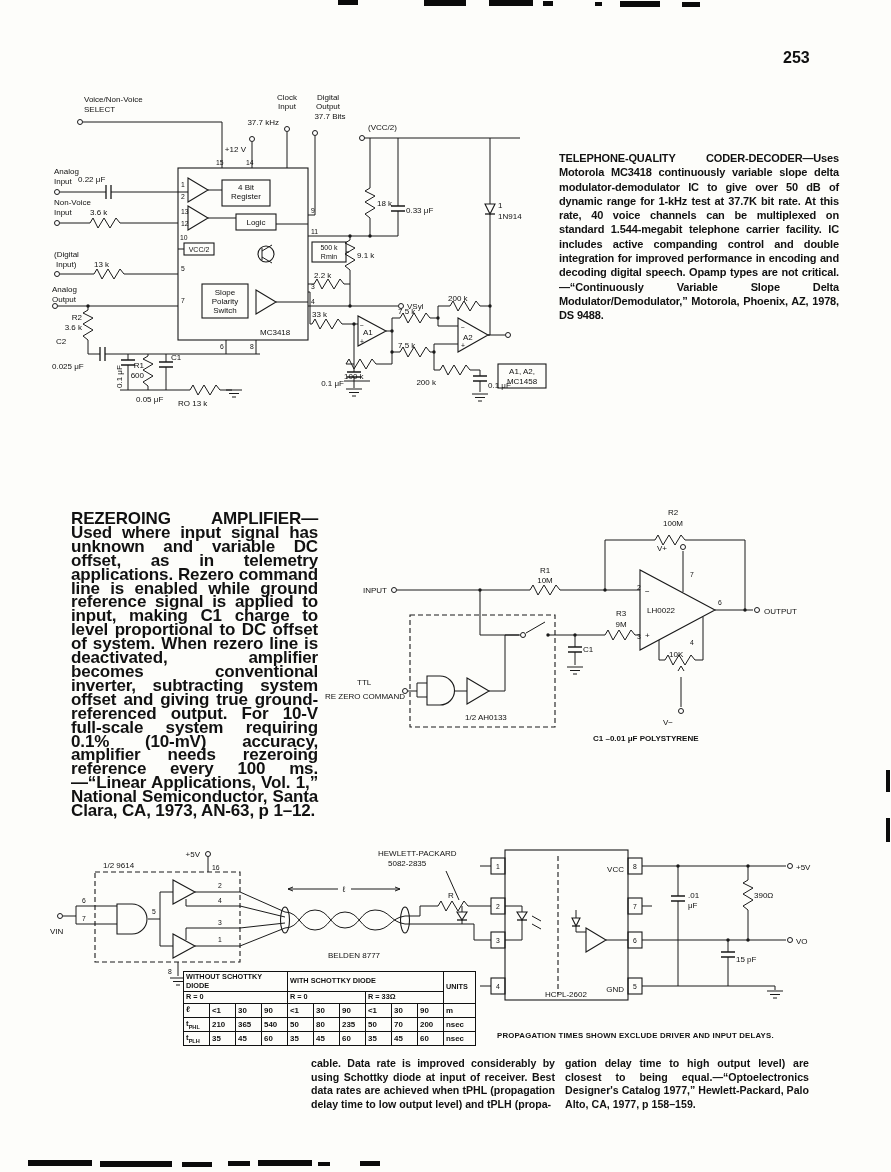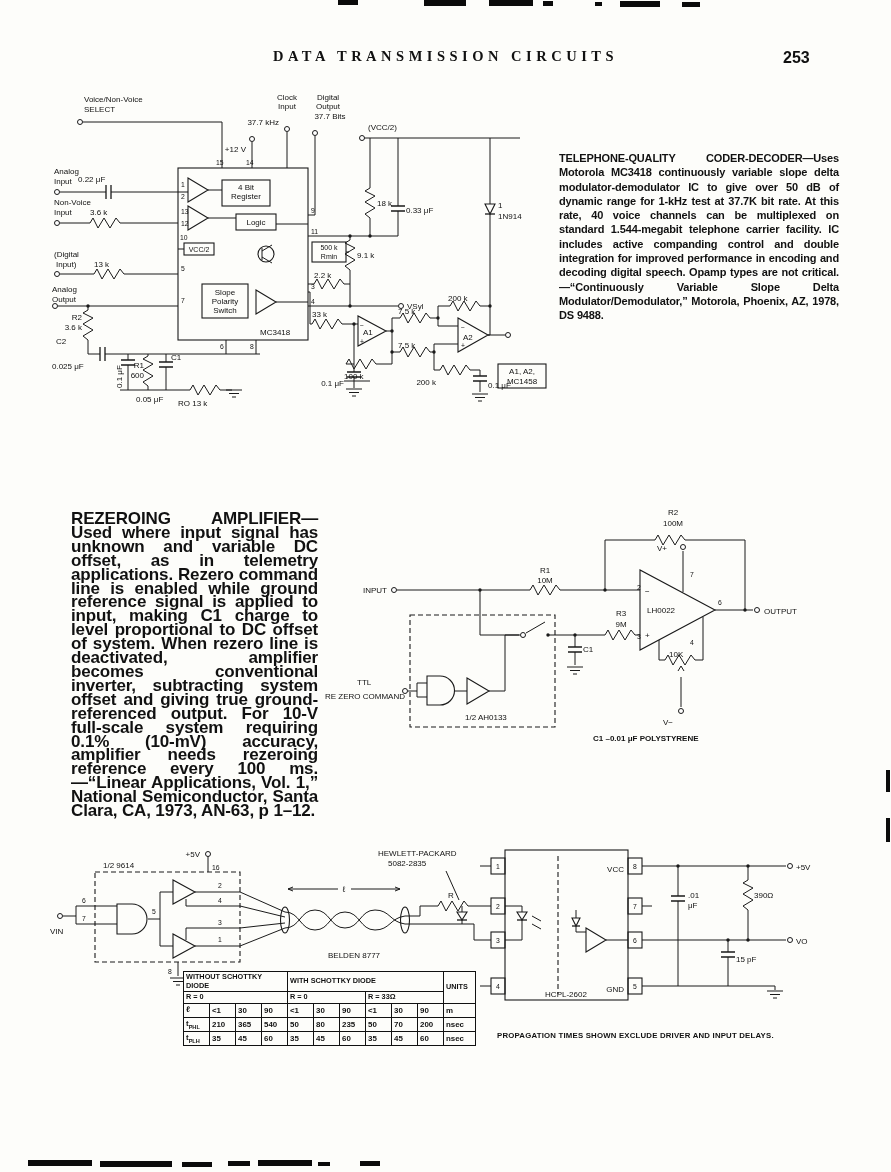--- a/index.html
+++ b/index.html
@@ -45,21 +45,20 @@
   <div class="mark" style="left:28px;top:1160px;width:64px;height:6px"></div>
   <div class="mark" style="left:100px;top:1161px;width:72px;height:6px"></div>
   <div class="mark" style="left:182px;top:1162px;width:30px;height:5px"></div>
   <div class="mark" style="left:228px;top:1161px;width:22px;height:5px"></div>
   <div class="mark" style="left:258px;top:1160px;width:54px;height:6px"></div>
   <div class="mark" style="left:318px;top:1162px;width:12px;height:4px"></div>
   <div class="mark" style="left:360px;top:1161px;width:20px;height:5px"></div>
   <div class="mark" style="left:886px;top:770px;width:4px;height:22px"></div>
   <div class="mark" style="left:886px;top:818px;width:4px;height:24px"></div>
 
-  <div class="hdr-title">DATA TRANSMISSION CIRCUITS</div>
   <div class="hdr-num">253</div>
 
   <svg class="sch" style="left:50px;top:88px" width="500" height="335">
     <defs>
       <g id="resh">
           <polyline points="0,0 3,-5 8,5 14,-5 20,5 26,-5 30,0" style="fill:none;stroke:#1a1a1a;stroke-width:1"></polyline>
         </g>
       <g id="resv">
           <polyline points="0,0 -5,3 5,8 -5,14 5,20 -5,26 0,30" style="fill:none;stroke:#1a1a1a;stroke-width:1"></polyline>
         </g>
@@ -480,14 +479,16 @@
       <td>35</td>
       <td>45</td>
       <td>60</td>
       <td>nsec</td>
     </tr>
   </tbody>
     </table>
 
   <div id="propnote">PROPAGATION TIMES SHOWN EXCLUDE DRIVER AND INPUT DELAYS.</div>
 
+  <div class="bcol" id="bc2">cable. Data rate is improved considerably by using Schottky diode at input of receiver. Best data rates are achieved when tPHL (propagation delay time to low output level) and tPLH (propa-</div>
+  <div class="bcol" id="bc3">gation delay time to high output level) are closest to being equal.—“Optoelectronics Designer's Catalog 1977,” Hewlett-Packard, Palo Alto, CA, 1977, p 158–159.</div>
 
 </div>
 
 </body></html>

